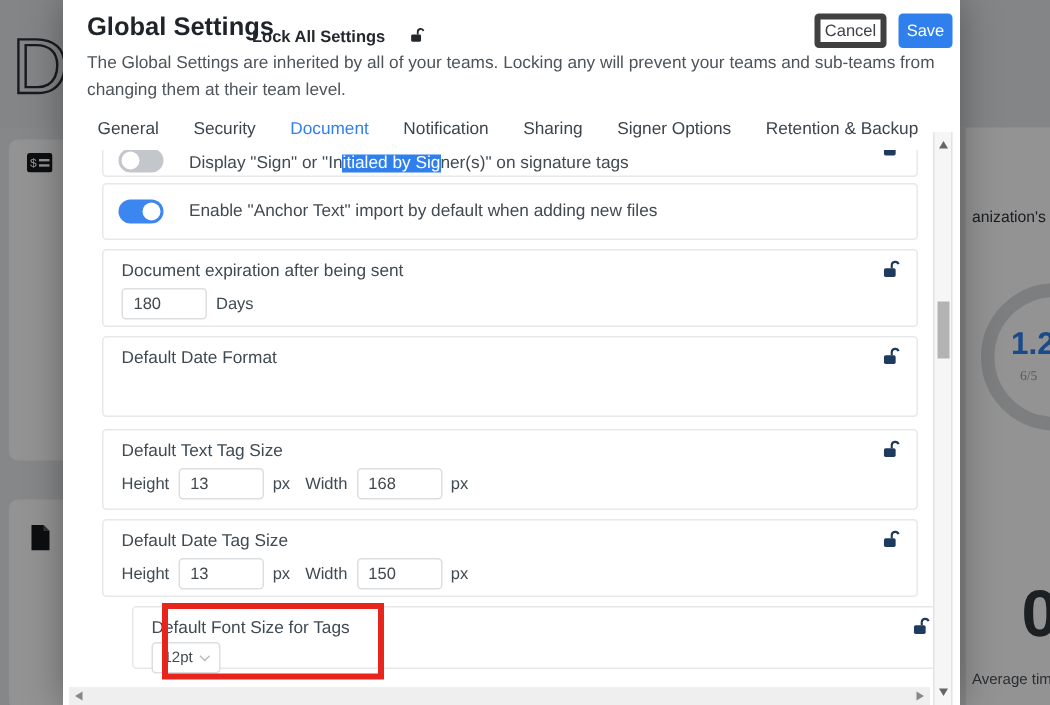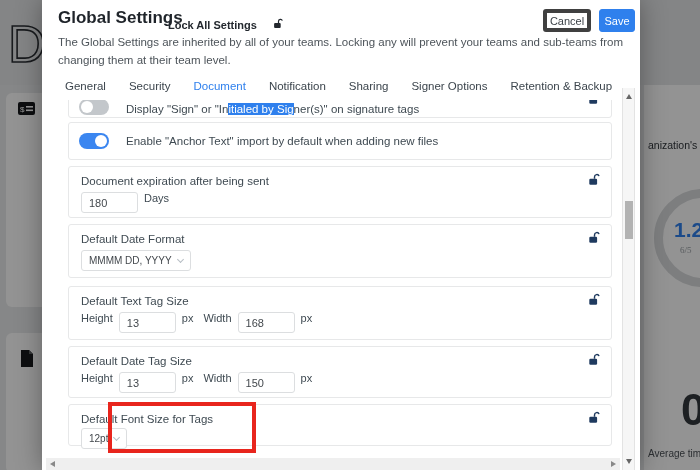--- a/index.html
+++ b/index.html
@@ -53,21 +53,21 @@
   .lockbtn { position:absolute; right:10px; top:6px; color:#1f3a5f; cursor:pointer; line-height:0; }
   .lock-svg { width:13px; height:13px; }
   .hdr-lock .lock-svg { width:11px; height:11px; color:#23282e; }
   .txt-input { height:21px; border:1px solid #dcdee0; border-radius:3px; font-size:11px; color:#43484d;
                padding:0 7px; font-family:"Liberation Sans", sans-serif; outline:none; }
   .unit { font-size:11px; color:#3f4a52; }
   .dropdown { height:21px; border:1px solid #dcdee0; border-radius:3px; display:inline-flex; align-items:center;
               gap:6px; padding:0 7px; font-size:10px; color:#43484d; cursor:pointer; background:#fff; }
   .chev { width:5px; height:5px; border-right:1.5px solid #b7bec4; border-bottom:1.5px solid #b7bec4;
           transform:rotate(45deg); margin-top:-3px; }
-  .ctrl-line { display:flex; align-items:flex-start; gap:6px; margin-top:5px; }
+  .ctrl-line { display:flex; align-items:center; gap:6px; margin-top:5px; }
   .sel { background:#2f80ed; color:#fff;text-align:right; }
 
   
   .annotation { position:absolute; left:66px; top:402px; width:148px; height:51px;
                 border:4px solid #e8251d; z-index:6; pointer-events:none; }
 
   
   .vscroll { position:absolute; left:580px; top:88px; width:13px; height:382px; background:#f6f6f6;
              border-left:1px solid #e3e3e3; border-right:1px solid #e3e3e3; z-index:5; }
   .vthumb { position:absolute; left:2px; top:113px; width:8px; height:38px; background:#b3b3b3; }
@@ -174,26 +174,20 @@
         <div class="lockbtn">
           <svg class="lock-svg" viewBox="0 0 20 20">
             <rect x="2" y="9" width="12" height="9" rx="1.8" fill="currentColor"></rect>
             <path d="M10 9 V6 a3.6 3.6 0 0 1 7 -1.2" fill="none" stroke="currentColor" stroke-width="2.2"></path>
           </svg>
         </div>
       </div>
 
       <div class="row" style="top:124px; height:54px; padding:8px 12px;">
         <div class="row-label">Default Date Format</div>
-        <div class="ctrl-line">
-          <div class="dropdown">
-            <span>MMMM DD, YYYY</span>
-            <span class="chev"></span>
-          </div>
-        </div>
         <div class="lockbtn">
           <svg class="lock-svg" viewBox="0 0 20 20">
             <rect x="2" y="9" width="12" height="9" rx="1.8" fill="currentColor"></rect>
             <path d="M10 9 V6 a3.6 3.6 0 0 1 7 -1.2" fill="none" stroke="currentColor" stroke-width="2.2"></path>
           </svg>
         </div>
       </div>
 
       <div class="row" style="top:186px; height:54px; padding:8px 12px;">
         <div class="row-label">Default Text Tag Size</div>
@@ -224,21 +218,21 @@
           <span class="unit">px</span>
         </div>
         <div class="lockbtn">
           <svg class="lock-svg" viewBox="0 0 20 20">
             <rect x="2" y="9" width="12" height="9" rx="1.8" fill="currentColor"></rect>
             <path d="M10 9 V6 a3.6 3.6 0 0 1 7 -1.2" fill="none" stroke="currentColor" stroke-width="2.2"></path>
           </svg>
         </div>
       </div>
 
-      <div class="row" style="top:304px; height:42px; padding:8px 12px;">
+      <div class="row" style="top:304px; height:42px; padding:8px 12px;margin-left:20px;">
         <div class="row-label">Default Font Size for Tags</div>
         <div class="ctrl-line" style="margin-top:3px;">
           <div class="dropdown">
             <span>12pt</span>
             <span class="chev"></span>
           </div>
         </div>
         <div class="lockbtn">
           <svg class="lock-svg" viewBox="0 0 20 20">
             <rect x="2" y="9" width="12" height="9" rx="1.8" fill="currentColor"></rect>

